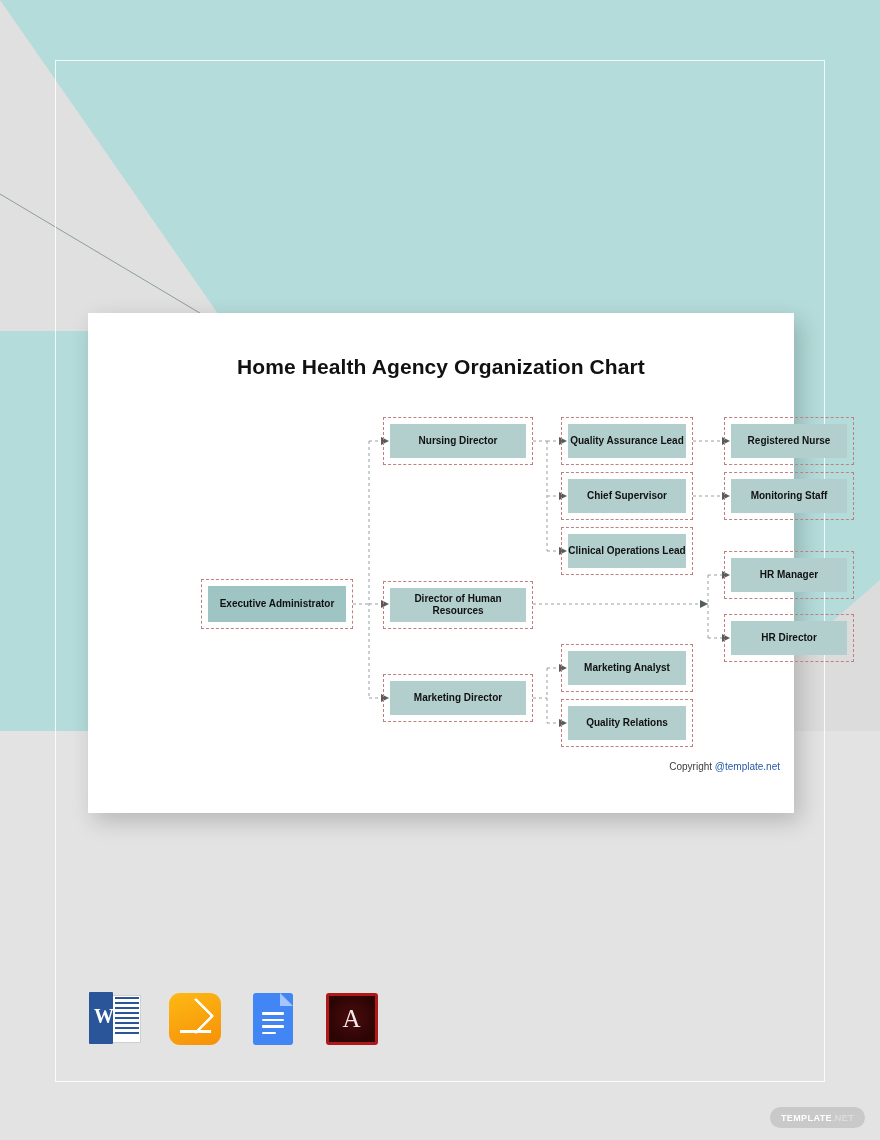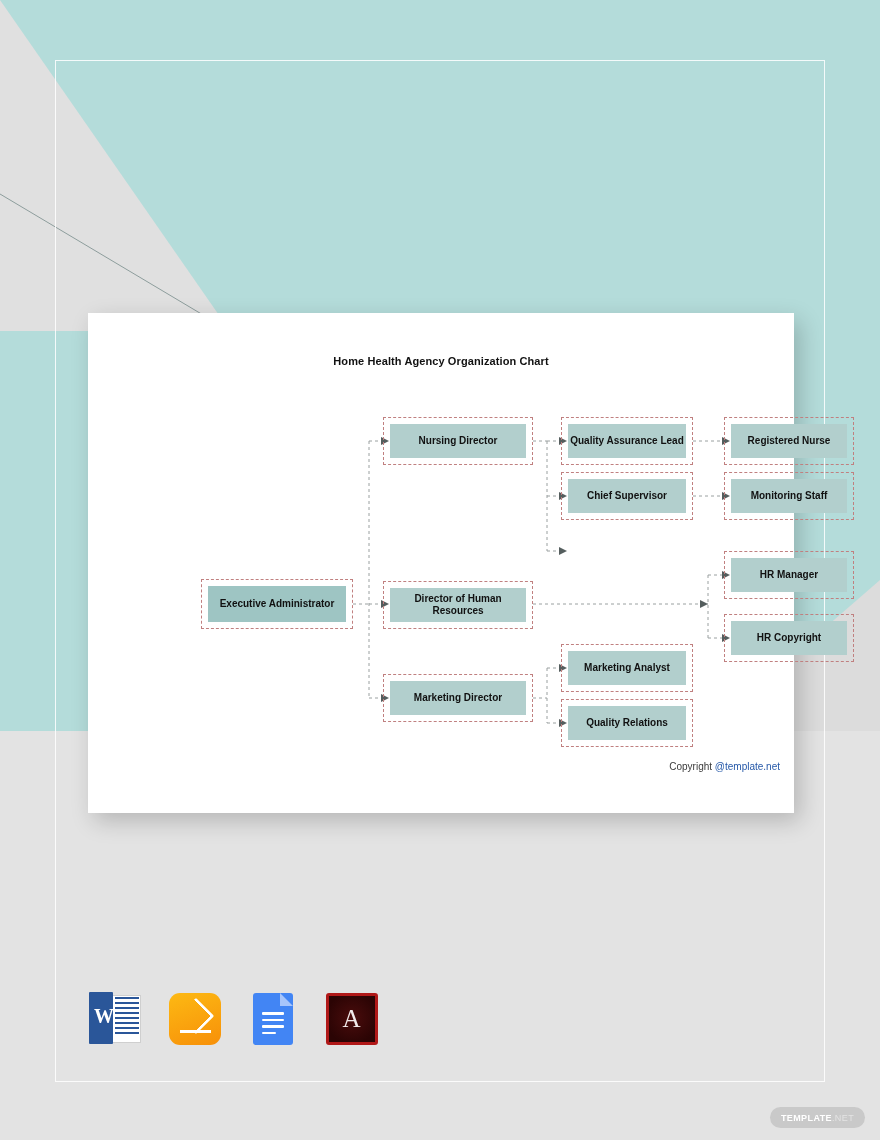--- a/index.html
+++ b/index.html
@@ -64,21 +64,21 @@
     width:706px; height:500px;
     background:#ffffff;
     box-shadow:6px 8px 22px rgba(0,0,0,0.20);
   }
 
   .doc-title {
     position:absolute;
     left:0; top:42px;
     width:100%;
     text-align:center;
-    font-size:11px;
+    font-size:21px;
     font-weight:bold;
     color:#111111;
     letter-spacing:0.1px;
   }
 
   
   .chart-area {
     position:absolute;
     left:0; top:0;
     width:706px; height:500px;
@@ -298,20 +298,25 @@
           <span>Quality Assurance Lead</span>
         </div>
     </div>
 
     <div class="node" style="left:473px;top:159px;width:132px;height:48px;">
       <div class="fill">
           <span>Chief Supervisor</span>
         </div>
     </div>
 
+    <div class="node" style="left:473px;top:214px;width:132px;height:48px;">
+      <div class="fill">
+          <span>Clinical Operations Lead</span>
+        </div>
+    </div>
 
     <div class="node" style="left:473px;top:331px;width:132px;height:48px;">
       <div class="fill">
           <span>Marketing Analyst</span>
         </div>
     </div>
 
     <div class="node" style="left:473px;top:386px;width:132px;height:48px;">
       <div class="fill">
           <span>Quality Relations</span>
@@ -331,21 +336,21 @@
     </div>
 
     <div class="node" style="left:636px;top:238px;width:130px;height:48px;">
       <div class="fill">
           <span>HR Manager</span>
         </div>
     </div>
 
     <div class="node" style="left:636px;top:301px;width:130px;height:48px;">
       <div class="fill">
-          <span>HR Copyright</span>
+          <span>HR Director</span>
         </div>
     </div>
 
   </div>
 
   <div class="copyright">
     <span>Copyright </span><span class="lnk">@template.net</span>
   </div>
 </div>
 

